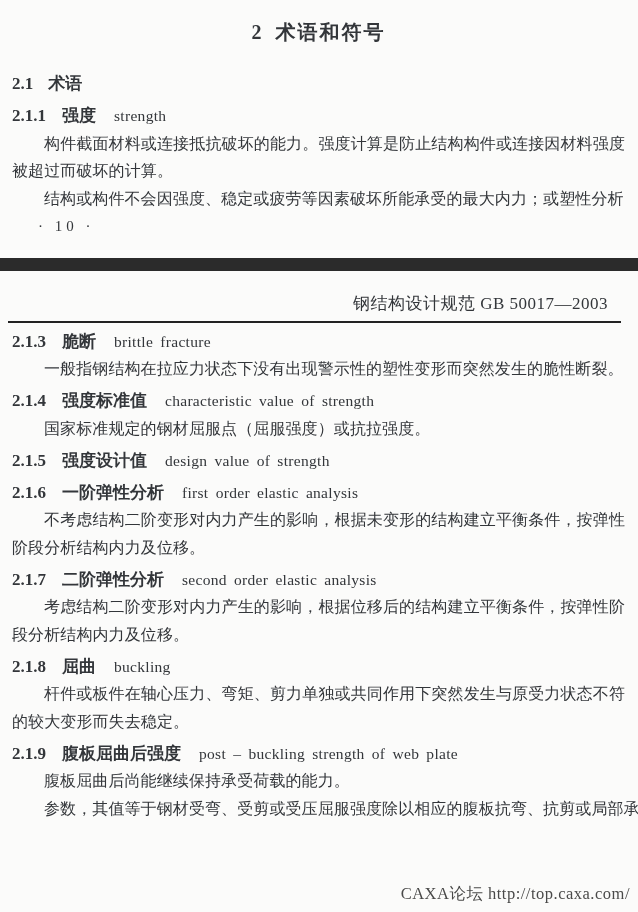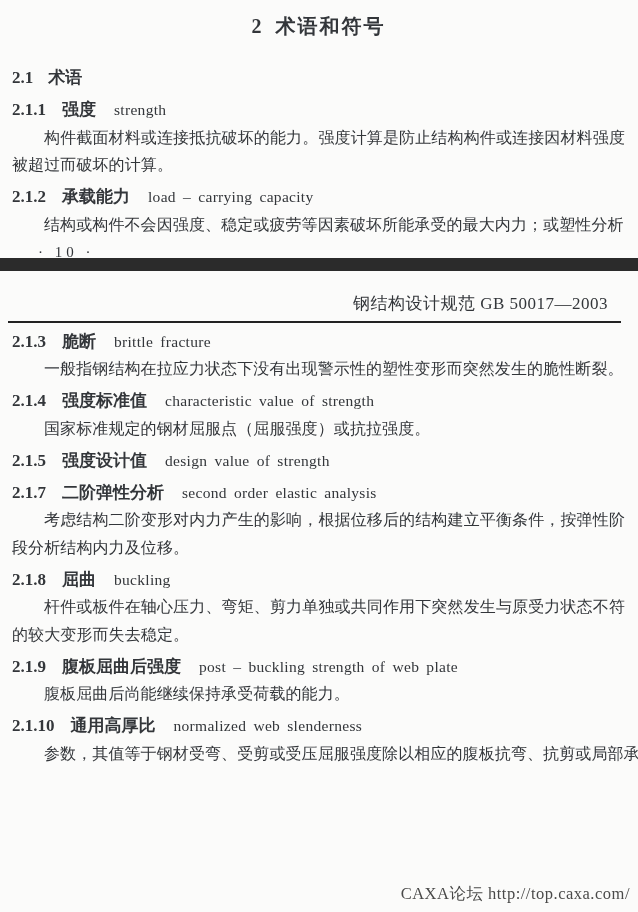--- a/index.html
+++ b/index.html
@@ -16,21 +16,21 @@
     color:var(--text);
     font-family:"Liberation Serif","DejaVu Serif",serif;
     overflow:hidden;
   }
   .page-section{
     position:absolute;left:0;width:638px;
     padding:0 13px 0 12px;
     box-sizing:border-box;
     overflow:hidden;
   }
-  .sec-top{top:0;height:312px;font-family:Liberation Serif, serif;}
+  .sec-top{top:6px;height:312px;font-family:Liberation Serif, serif;}
   .sec-bottom{top:271px;height:641px;border-radius:22px;}
   .chapter-title{
     margin:12px 0 0 0;
     text-align:center;
     font-size:20px;line-height:28px;
     font-weight:700;
     letter-spacing:2px;
   }
   .chapter-title .chapter-no{margin-right:14px;letter-spacing:0;}
   .section-head{
@@ -106,23 +106,20 @@
 
     <div class="section-head">
       <span class="sec-no">2.1</span><span>术语</span>
     </div>
 
     <div class="term-head">
       <span class="term-no">2.1.1</span><span class="term-zh">强度</span><span class="term-en">strength</span>
     </div>
     <p class="def">构件截面材料或连接抵抗破坏的能力。强度计算是防止结构构件或连接因材料强度被超过而破坏的计算。</p>
 
-    <div class="term-head">
-      <span class="term-no">2.1.2</span><span class="term-zh">承载能力</span><span class="term-en">load – carrying capacity</span>
-    </div>
     <p class="def">结构或构件不会因强度、稳定或疲劳等因素破坏所能承受的最大内力；或塑性分析</p>
 
     <div class="page-number">· 10 ·</div>
   </div>
 
   <div class="page-divider"></div>
 
   <div class="page-section sec-bottom">
 
     <div class="running-header">钢结构设计规范 GB 50017—2003</div>
@@ -136,37 +133,38 @@
 
     <div class="term-head">
       <span class="term-no">2.1.4</span><span class="term-zh">强度标准值</span><span class="term-en">characteristic value of strength</span>
     </div>
     <p class="def">国家标准规定的钢材屈服点（屈服强度）或抗拉强度。</p>
 
     <div class="term-head">
       <span class="term-no">2.1.5</span><span class="term-zh">强度设计值</span><span class="term-en">design value of strength</span>
     </div>
 
+    <div class="term-head">
+      <span class="term-no">2.1.6</span><span class="term-zh">一阶弹性分析</span><span class="term-en">first order elastic analysis</span>
+    </div>
+    <p class="def">不考虑结构二阶变形对内力产生的影响，根据未变形的结构建立平衡条件，按弹性阶段分析结构内力及位移。</p>
 
     <div class="term-head">
       <span class="term-no">2.1.7</span><span class="term-zh">二阶弹性分析</span><span class="term-en">second order elastic analysis</span>
     </div>
     <p class="def">考虑结构二阶变形对内力产生的影响，根据位移后的结构建立平衡条件，按弹性阶段分析结构内力及位移。</p>
 
     <div class="term-head">
       <span class="term-no">2.1.8</span><span class="term-zh">屈曲</span><span class="term-en">buckling</span>
     </div>
     <p class="def">杆件或板件在轴心压力、弯矩、剪力单独或共同作用下突然发生与原受力状态不符的较大变形而失去稳定。</p>
 
     <div class="term-head">
       <span class="term-no">2.1.9</span><span class="term-zh">腹板屈曲后强度</span><span class="term-en">post – buckling strength of web plate</span>
     </div>
     <p class="def">腹板屈曲后尚能继续保持承受荷载的能力。</p>
 
-    <div class="term-head">
-      <span class="term-no">2.1.10</span><span class="term-zh">通用高厚比</span><span class="term-en">normalized web slenderness</span>
-    </div>
     <p class="def nowrap">参数，其值等于钢材受弯、受剪或受压屈服强度除以相应的腹板抗弯、抗剪或局部承</p>
   </div>
 
   <div class="watermark">CAXA论坛 http://top.caxa.com/</div>
 
 </div>
 
 </body></html>

